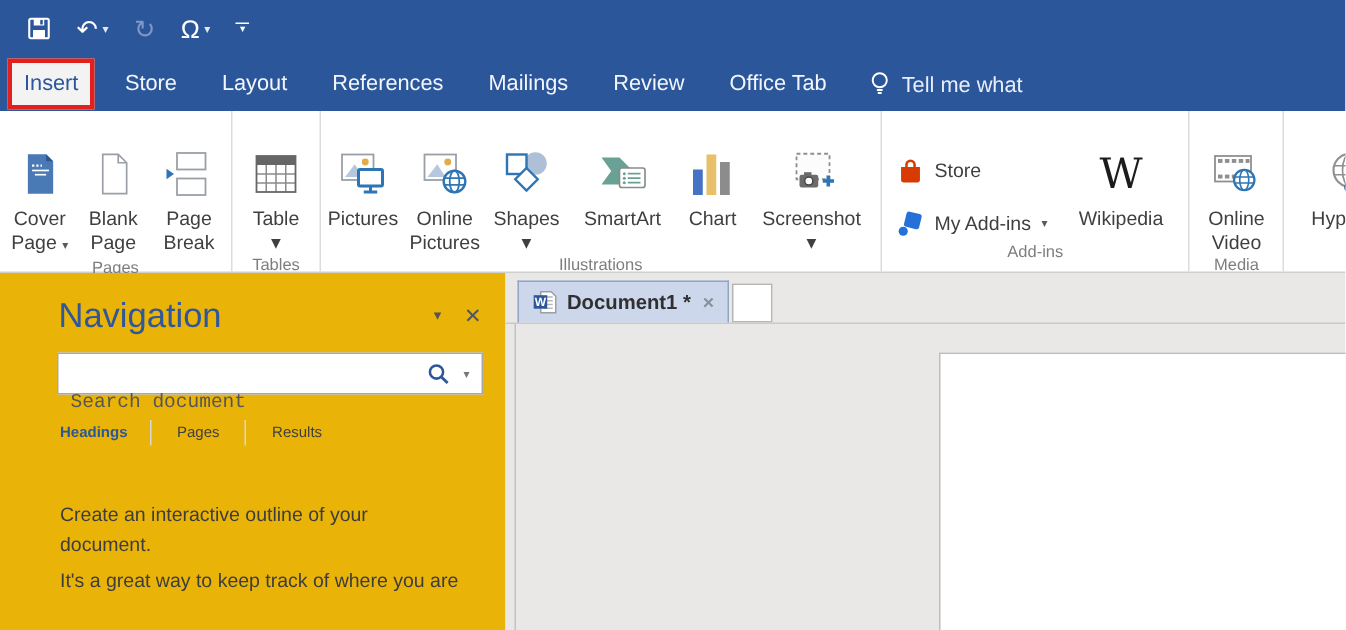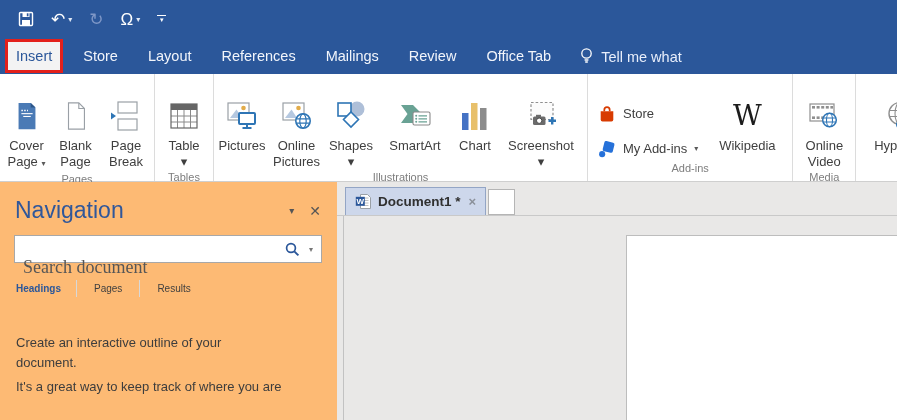--- a/index.html
+++ b/index.html
@@ -34,28 +34,28 @@
   .rbtn .bl { font-size:13px; color:#3f3f3f; line-height:16px; text-align:center; white-space:nowrap; }
   .dd { font-size:8px; color:#5a5a5a; }
   .addins-col { display:flex; flex-direction:column; padding:10px 6px 0 8px; gap:9px; }
   .small-btn { display:flex; align-items:center; gap:7px; font-size:13px; color:#3f3f3f; height:26px; white-space:nowrap; }
   .wiki-w { font-family:"DejaVu Serif","Liberation Serif",serif; font-size:28px; color:#1c1c1c; line-height:1; }
 
   
   .workspace { height:238px; display:flex; }
 
   
-  .navpane { width:337px; background:#fdba74; flex-shrink:0; }
+  .navpane { width:337px; background:#eab308; flex-shrink:0;padding-left:24px; }
   .nav-head { margin:15px 16px 0 15px; display:flex; align-items:center; }
   .nav-title { font-size:23px; font-weight:400; color:#30579a; flex:1; }
   .nav-head-icons { display:flex; align-items:center; gap:15px; color:#555; }
   .nav-head-dd { font-size:10px; }
   .nav-head-close { font-size:14px; }
   .nav-search { margin:11px 15px 0 14px; height:28px; background:#fff; border:1px solid #a8a8a8; display:flex; align-items:center; padding:0 8px; gap:9px; }
-  .nav-search input { flex:1; border:none; outline:none; font-size:18px; color:#444; font-family:Liberation Serif, serif; background:transparent;margin-top:36px; }
+  .nav-search input { flex:1; border:none; outline:none; font-size:13px; color:#444; font-family:Liberation Mono, monospace; background:transparent;margin-top:36px; }
   .nav-search input::placeholder { color:#565656; opacity:1; }
   .nav-search .dd { color:#777; }
   .nav-tabs { margin:17px 0 0 16px; display:flex; align-items:center; font-size:10px; }
   .nav-tab { color:#3f3f3f; padding:0 17px; }
   .nav-tab.first { padding-left:0; padding-right:15px; }
   .nav-tab.active { color:#2b579a; font-weight:bold; }
   .nav-tab-div { width:1px; height:17px; background:#d8d8d8; }
   .nav-body { margin:36px 16px 0 16px; font-size:13px; color:#3d3d3d; line-height:1.5; }
   .nav-body p.p1 { max-width:268px; }
   .nav-body p.p2 { margin-top:5px; max-width:312px; }

